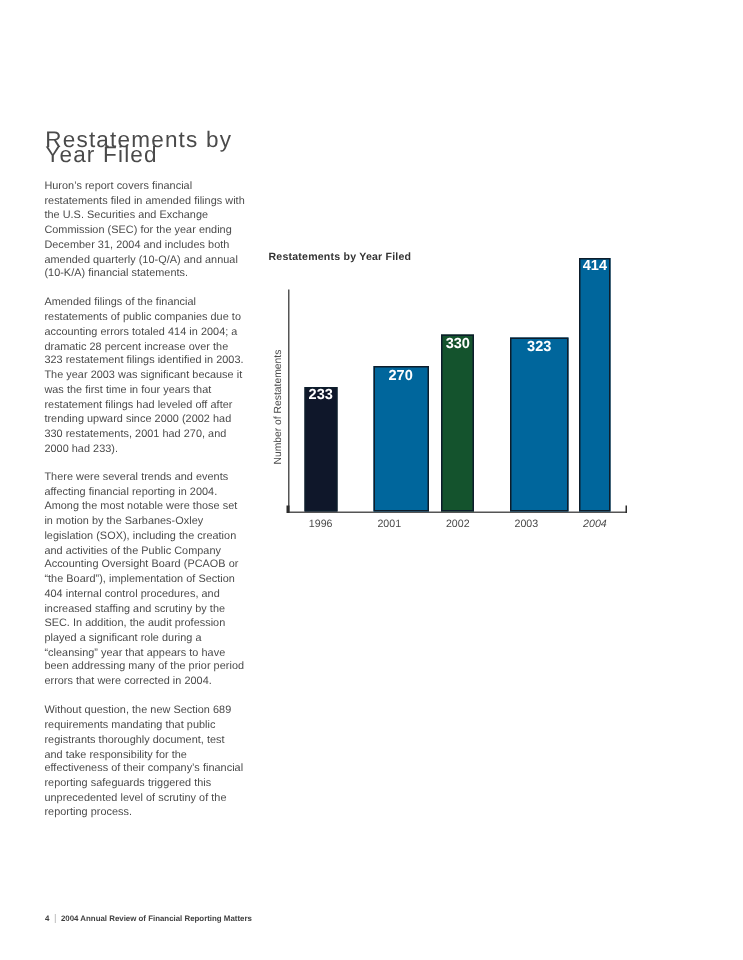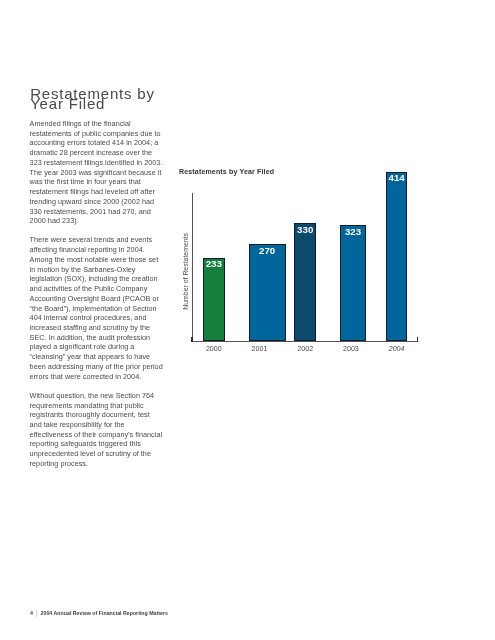--- a/index.html
+++ b/index.html
@@ -140,47 +140,48 @@
 
 <div class="page">
 
 
   <div class="section-heading">
     <div>Restatements by</div>
     <div>Year Filed</div>
   </div>
 
   <div class="body-col">
+    <p>Huron’s report covers financial restatements filed in amended filings with the U.S. Securities and Exchange Commission (SEC) for the year ending December 31, 2004 and includes both amended quarterly (10-Q/A) and annual (10-K/A) financial statements.</p>
     <p>Amended filings of the financial restatements of public companies due to accounting errors totaled 414 in 2004; a dramatic 28 percent increase over the 323 restatement filings identified in 2003. The year 2003 was significant because it was the first time in four years that restatement filings had leveled off after trending upward since 2000 (2002 had 330 restatements, 2001 had 270, and 2000 had 233).</p>
     <p>There were several trends and events affecting financial reporting in 2004. Among the most notable were those set in motion by the Sarbanes-Oxley legislation (SOX), including the creation and activities of the Public Company Accounting Oversight Board (PCAOB or “the Board”), implementation of Section 404 internal control procedures, and increased staffing and scrutiny by the SEC. In addition, the audit profession played a significant role during a “cleansing” year that appears to have been addressing many of the prior period errors that were corrected in 2004.</p>
-    <p>Without question, the new Section 764 requirements mandating that public registrants thoroughly document, test and take responsibility for the effectiveness of their company’s financial reporting safeguards triggered this unprecedented level of scrutiny of the reporting process.</p>
+    <p>Without question, the new Section 689 requirements mandating that public registrants thoroughly document, test and take responsibility for the effectiveness of their company’s financial reporting safeguards triggered this unprecedented level of scrutiny of the reporting process.</p>
   </div>
 
   <div class="chart-wrap">
     <div class="chart-title">Restatements by Year Filed</div>
     <div class="plot">
       <div class="ylabel">Number of Restatements</div>
       <div class="axis-y"></div>
       <div class="axis-x"></div>
       <div class="tick-left"></div>
       <div class="tick-right"></div>
       <div id="bars">
-          <div class="bar" style="left: 11.4px; width: 21.8px; height: 83.1258px; background: #15803d; border-color: rgb(13, 29, 43);">
+          <div class="bar" style="left: 11.4px; width: 21.8px; height: 83.1258px; background: #0f172a; border-color: rgb(13, 29, 43);">
             <div class="bar-value" style="color: rgb(255, 255, 255);">233</div>
           </div>
-          <div class="xtick-label" style="left: 2.3px;">2000</div>
+          <div class="xtick-label" style="left: 2.3px;">1996</div>
           <div class="bar" style="left: 57.1px; width: 37px; height: 96.3261px; background: rgb(0, 102, 156); border-color: rgb(13, 29, 43);">
             <div class="bar-value" style="color: rgb(255, 255, 255);">270</div>
           </div>
           <div class="xtick-label" style="left: 48px; text-align: center;">2001</div>
-          <div class="bar" style="left: 102.8px; width: 21.8px; height: 117.732px; background: #0c4a6e; border-color: rgb(13, 29, 43);">
+          <div class="bar" style="left: 102.8px; width: 21.8px; height: 117.732px; background: #14532d; border-color: rgb(13, 29, 43);">
             <div class="bar-value" style="color: rgb(255, 255, 255);">330</div>
           </div>
           <div class="xtick-label" style="left: 93.7px;">2002</div>
-          <div class="bar" style="left: 148.5px; width: 26px; height: 115.235px; background: rgb(0, 102, 156); border-color: rgb(13, 29, 43);">
+          <div class="bar" style="left: 148.5px; width: 39px; height: 115.235px; background: rgb(0, 102, 156); border-color: rgb(13, 29, 43);">
             <div class="bar-value" style="color: rgb(255, 255, 255);">323</div>
           </div>
           <div class="xtick-label" style="left: 139.4px; text-align: center;">2003</div>
           <div class="bar" style="left: 194.2px; width: 21.8px; height: 169px; background: rgb(0, 102, 156); border-color: rgb(13, 29, 43);">
             <div class="bar-value" style="color: rgb(255, 255, 255);">414</div>
           </div>
           <div class="xtick-label" style="left: 185.1px; font-style: italic;">2004</div>
         </div>
     </div>
   </div>

